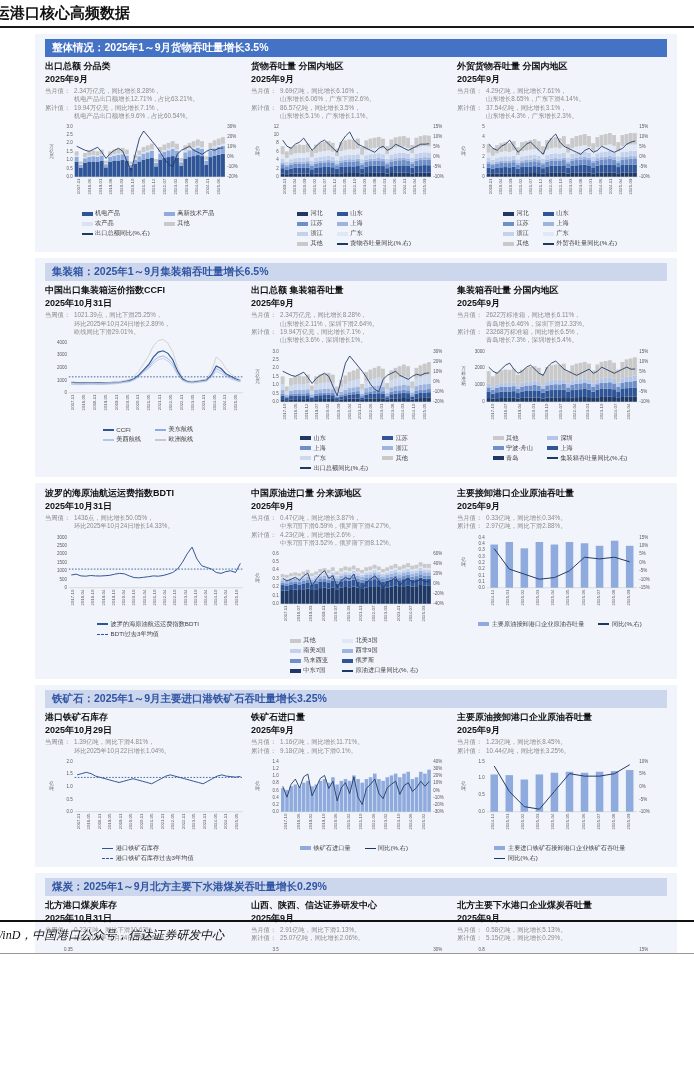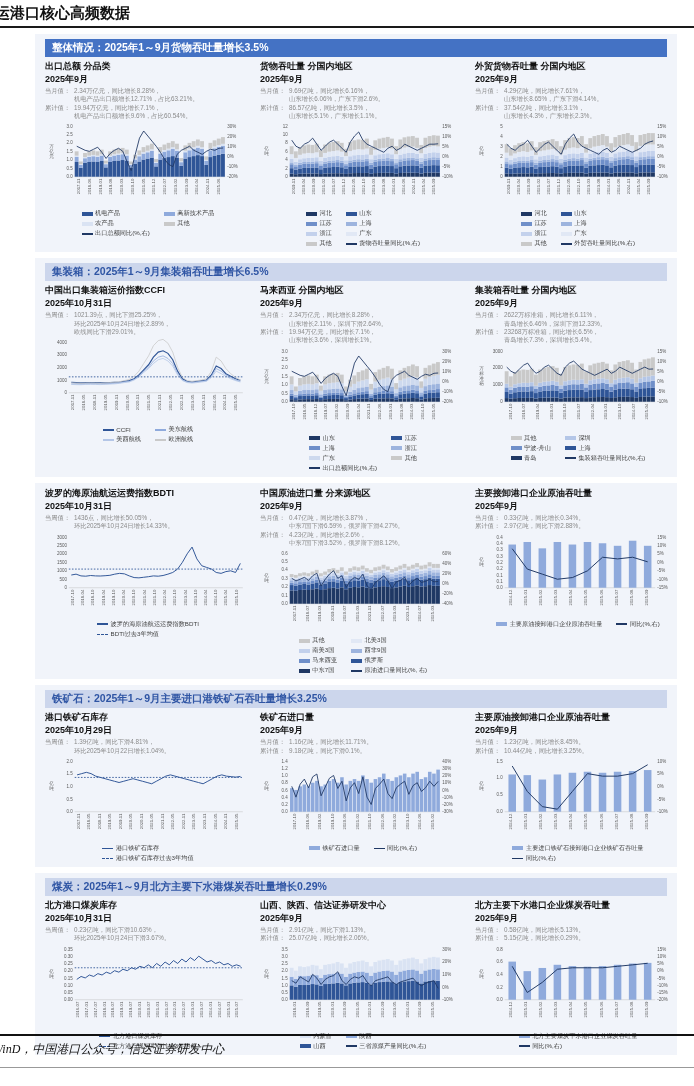--- a/index.html
+++ b/index.html
@@ -1,26 +1,26 @@
 <!DOCTYPE html>
 <html><head>
 <meta charset="utf-8">
 <style>
   html,body{margin:0;padding:0;background:#fff;}
-  .page{position:relative;width:694px;height:1068px;background:#fff;overflow:hidden;
+  .page{position:relative;width:694px;height:954px;background:#fff;overflow:hidden;
         font-family:"Liberation Sans",sans-serif;}
   .page-title{font-family:"Liberation Serif",serif;font-weight:bold;font-size:15px;
         color:#111;padding:4px 0 3px 0;margin-left:-5px;}
   .title-rule{border-top:2.5px solid #1a1a1a;height:1px;}
   #content{margin:5px 17px 0 19px;padding-left:16px;}
   .sec{background:#f1f4fa;margin-bottom:6px;padding:5px 10px 4px 10px;}
   .sec-header{font-weight:bold;font-size:10.5px;padding:2px 7px;margin-bottom:4px;line-height:1.3;}
   .sec-header.primary{background:#4472c4;color:#ffffff;}
   .sec-header.secondary{background:#ccd6ec;color:#2f55a4;}
-  .panels{display:flex;gap:9px;align-items:flex-start;}
+  .panels{display:flex;align-items:flex-start;}
   .panel{width:206px;flex:0 0 206px;}
   .p-title{font-size:9px;font-weight:bold;color:#111;line-height:1.25;}
   .p-date{font-size:9px;font-weight:bold;color:#111;margin:1px 0 1px 0;}
   .stat{display:flex;font-size:6.3px;color:#8a8a8a;line-height:1.33;}
   .stat .lbl{flex:0 0 29px;}
   .stat .lns{flex:1;}
   .chart-wrap svg{width:206px;height:86px;display:block;margin-top:2px;}
   .legend{display:grid;column-gap:14px;row-gap:1px;font-size:6.2px;color:#404040;
         width:max-content;max-width:100%;margin:1px auto 0 auto;}
   .li{display:flex;align-items:center;gap:2.5px;white-space:nowrap;overflow:hidden;}
@@ -996,21 +996,21 @@
                 <i class="lw" style="background:#b4c6e7"></i>
                 <span>美西航线</span>
               </div>
               <div class="li">
                 <i class="lw" style="background:#c9c9c9"></i>
                 <span>欧洲航线</span>
               </div>
             </div>
           </div>
           <div class="panel">
-            <div class="p-title">马来西亚 分国内地区</div>
+            <div class="p-title">出口总额 集装箱吞吐量</div>
             <div class="p-date">2025年9月</div>
             <div class="stat">
               <div class="lbl">当月值：</div>
               <div class="lns">
                 <div>2.34万亿元，同比增长8.28%，</div>
                 <div>山东增长2.11%，深圳下滑2.64%。</div>
               </div>
             </div>
             <div class="stat">
               <div class="lbl">累计值：</div>

